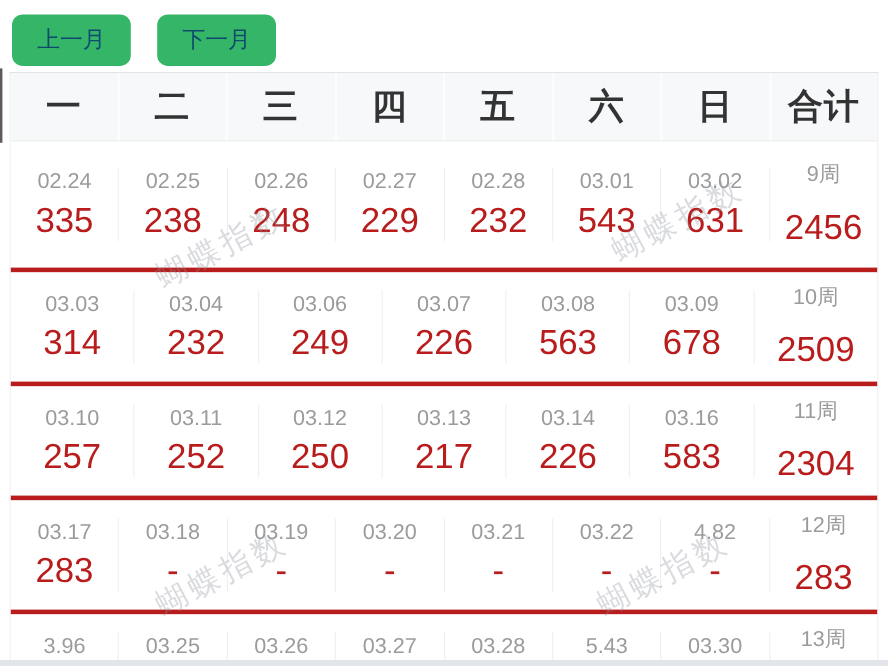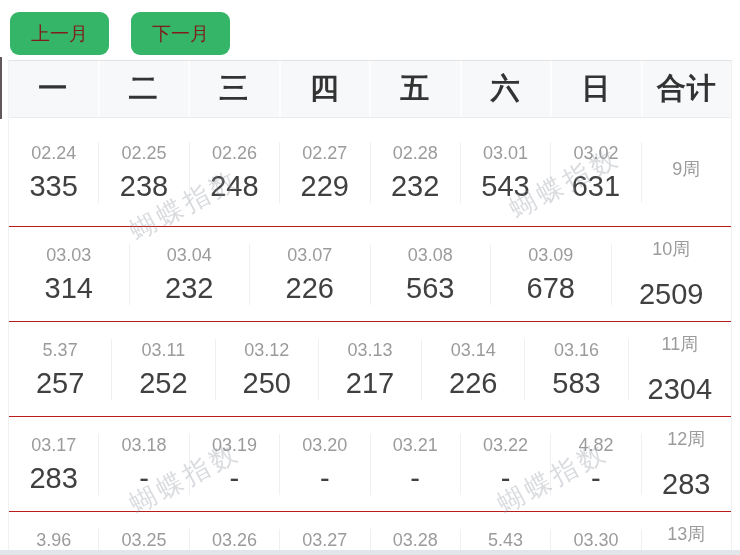--- a/index.html
+++ b/index.html
@@ -1,40 +1,40 @@
 <!DOCTYPE html>
 <html><head>
 <meta charset="utf-8">
 <style>
   * { margin:0; padding:0; box-sizing:border-box; }
   html,body { width:740px; height:555px; overflow:hidden; background:#fff;
     font-family:"Liberation Sans","DejaVu Sans",sans-serif; }
   .app { position:relative; width:740px; height:555px; overflow:hidden; background:#fff; }
 
   .toolbar { position:absolute; top:12px; left:10px; display:flex; gap:22px; }
-  .btn { background:#35b568; color:#7f1d1d; border:none; border-radius:9px;
+  .btn { background:#35b568; color:#0c4a6e; border:none; border-radius:9px;
     height:43px; padding:0 21px; font-size:19px; line-height:43px;
     font-family:inherit; cursor:pointer; display:inline-block; }
 
   .table { position:absolute; top:60px; left:8px; width:724px;
     border-top:1px solid #e2e3e5; border-left:1px solid #f1f1f2; border-right:1px solid #f1f1f2; }
 
   .header-row { display:flex; height:57px; background:#f7f8fa; border-bottom:1px solid #ececec; }
   .hcell { flex:1; display:flex; align-items:center; justify-content:center;
     font-size:29px; font-weight:bold; color:#333; letter-spacing:1px;
     border-right:2px solid #fdfdfe; }
   .hcell:last-child { border-right:none; }
 
-  .trow { display:flex; height:95px; border-bottom:1px solid #b91c1c; background:#fff;align-items:center; }
+  .trow { display:flex; height:95px; border-bottom:4px solid #b91c1c; background:#fff;align-items:center; }
   .trow:first-child { height:109px; }
   .cell { flex:1; display:flex; flex-direction:column; align-items:center;
     justify-content:center; border-right:1px solid #f0f0f1; overflow:hidden; }
   .cell:last-child { border-right:none;gap:12px; }
   .date { font-size:18px; color:#9b9b9b; line-height:22px; margin-bottom:6px; white-space:nowrap; }
-  .value { font-size:29px; color:#404040; font-weight:500; line-height:33px; min-height:33px; white-space:nowrap; }
+  .value { font-size:29px; color:#b91c1c; font-weight:500; line-height:33px; min-height:33px; white-space:nowrap; }
 
   .watermark { position:absolute; white-space:nowrap; font-size:26px; letter-spacing:4px;
     color:rgba(140,145,155,0.33); transform:translate(-50%,-50%) rotate(-28deg);
     pointer-events:none; z-index:5; }
   .wm1 { left:185px; top:205px; }
   .wm2 { left:565px; top:183px; }
   .wm3 { left:185px; top:478px; }
   .wm4 { left:553px; top:478px; }
 
   .edge-artifact { position:absolute; left:0; top:57px; width:2px; height:62px;
@@ -87,51 +87,56 @@
           <div class="cell">
             <div class="date">03.01</div>
             <div class="value">543</div>
           </div>
           <div class="cell">
             <div class="date">03.02</div>
             <div class="value">631</div>
           </div>
           <div class="cell">
             <div class="date">9周</div>
+            <div class="value">2456</div>
           </div>
         </div>
         <div class="trow">
           <div class="cell">
             <div class="date">03.03</div>
             <div class="value">314</div>
           </div>
           <div class="cell">
             <div class="date">03.04</div>
             <div class="value">232</div>
           </div>
           <div class="cell">
+            <div class="date">03.06</div>
+            <div class="value">249</div>
+          </div>
+          <div class="cell">
             <div class="date">03.07</div>
             <div class="value">226</div>
           </div>
           <div class="cell">
             <div class="date">03.08</div>
             <div class="value">563</div>
           </div>
           <div class="cell">
             <div class="date">03.09</div>
             <div class="value">678</div>
           </div>
           <div class="cell">
             <div class="date">10周</div>
             <div class="value">2509</div>
           </div>
         </div>
         <div class="trow">
           <div class="cell">
-            <div class="date">5.37</div>
+            <div class="date">03.10</div>
             <div class="value">257</div>
           </div>
           <div class="cell">
             <div class="date">03.11</div>
             <div class="value">252</div>
           </div>
           <div class="cell">
             <div class="date">03.12</div>
             <div class="value">250</div>
           </div>

